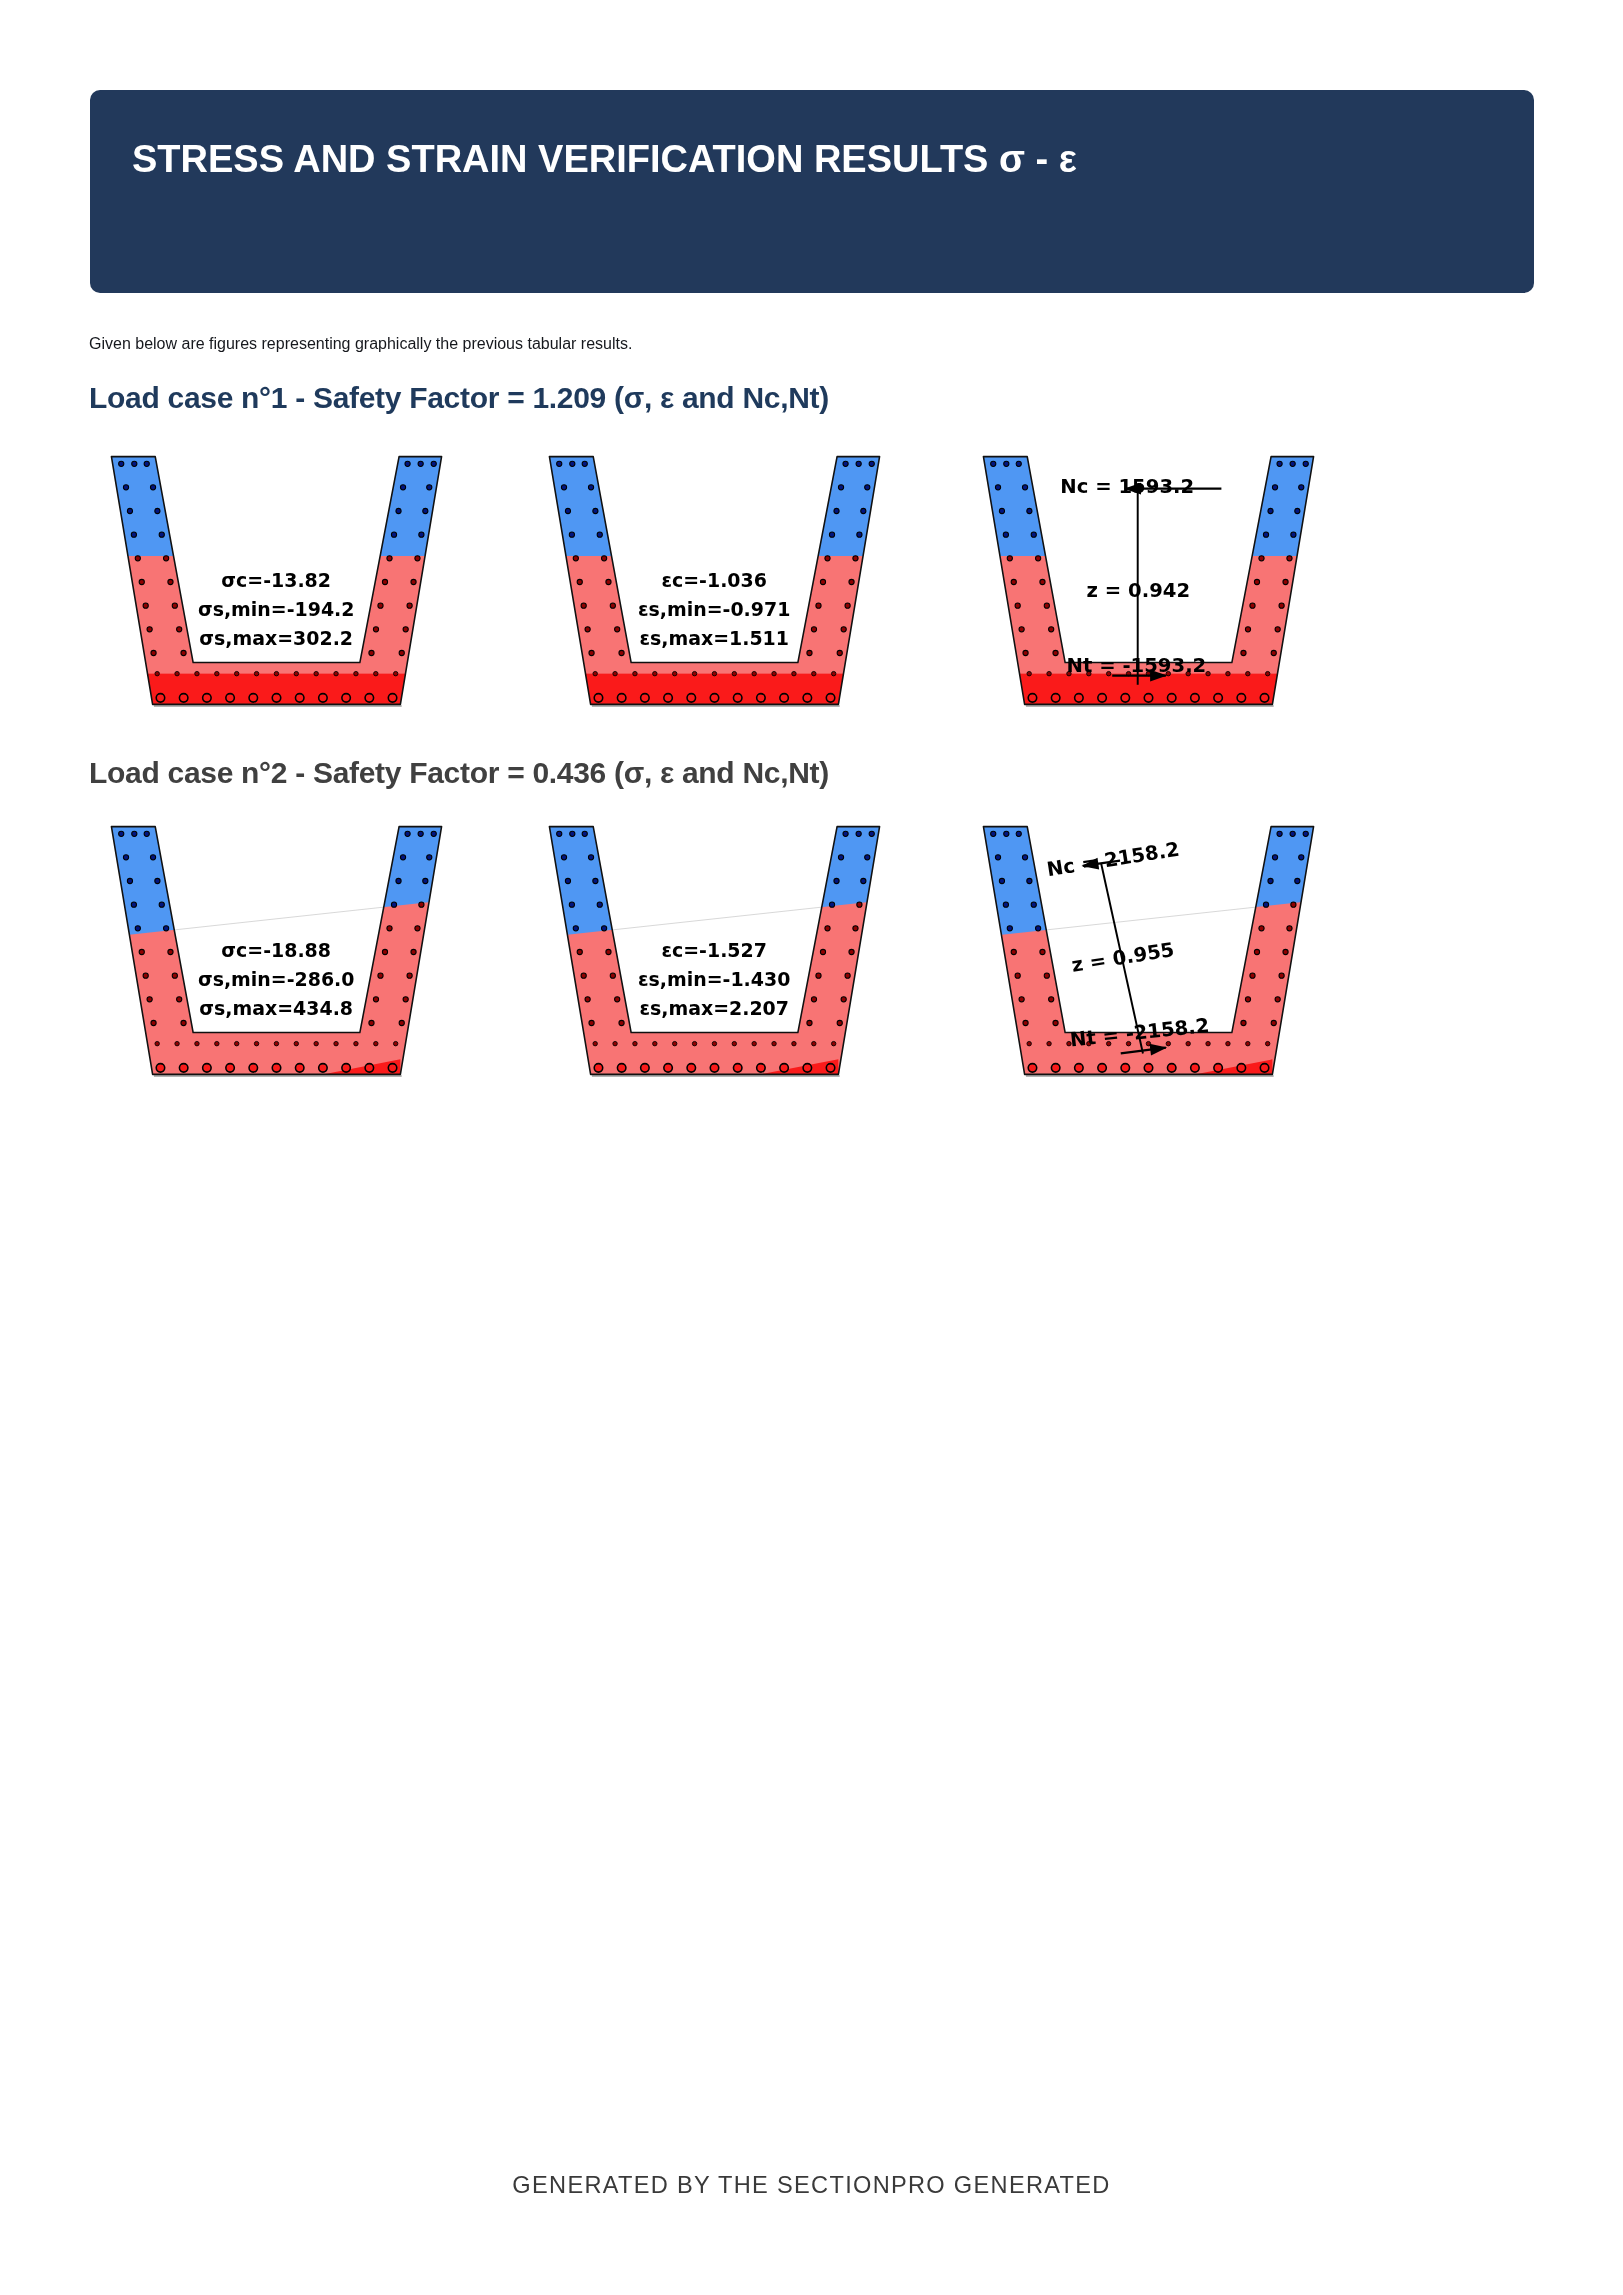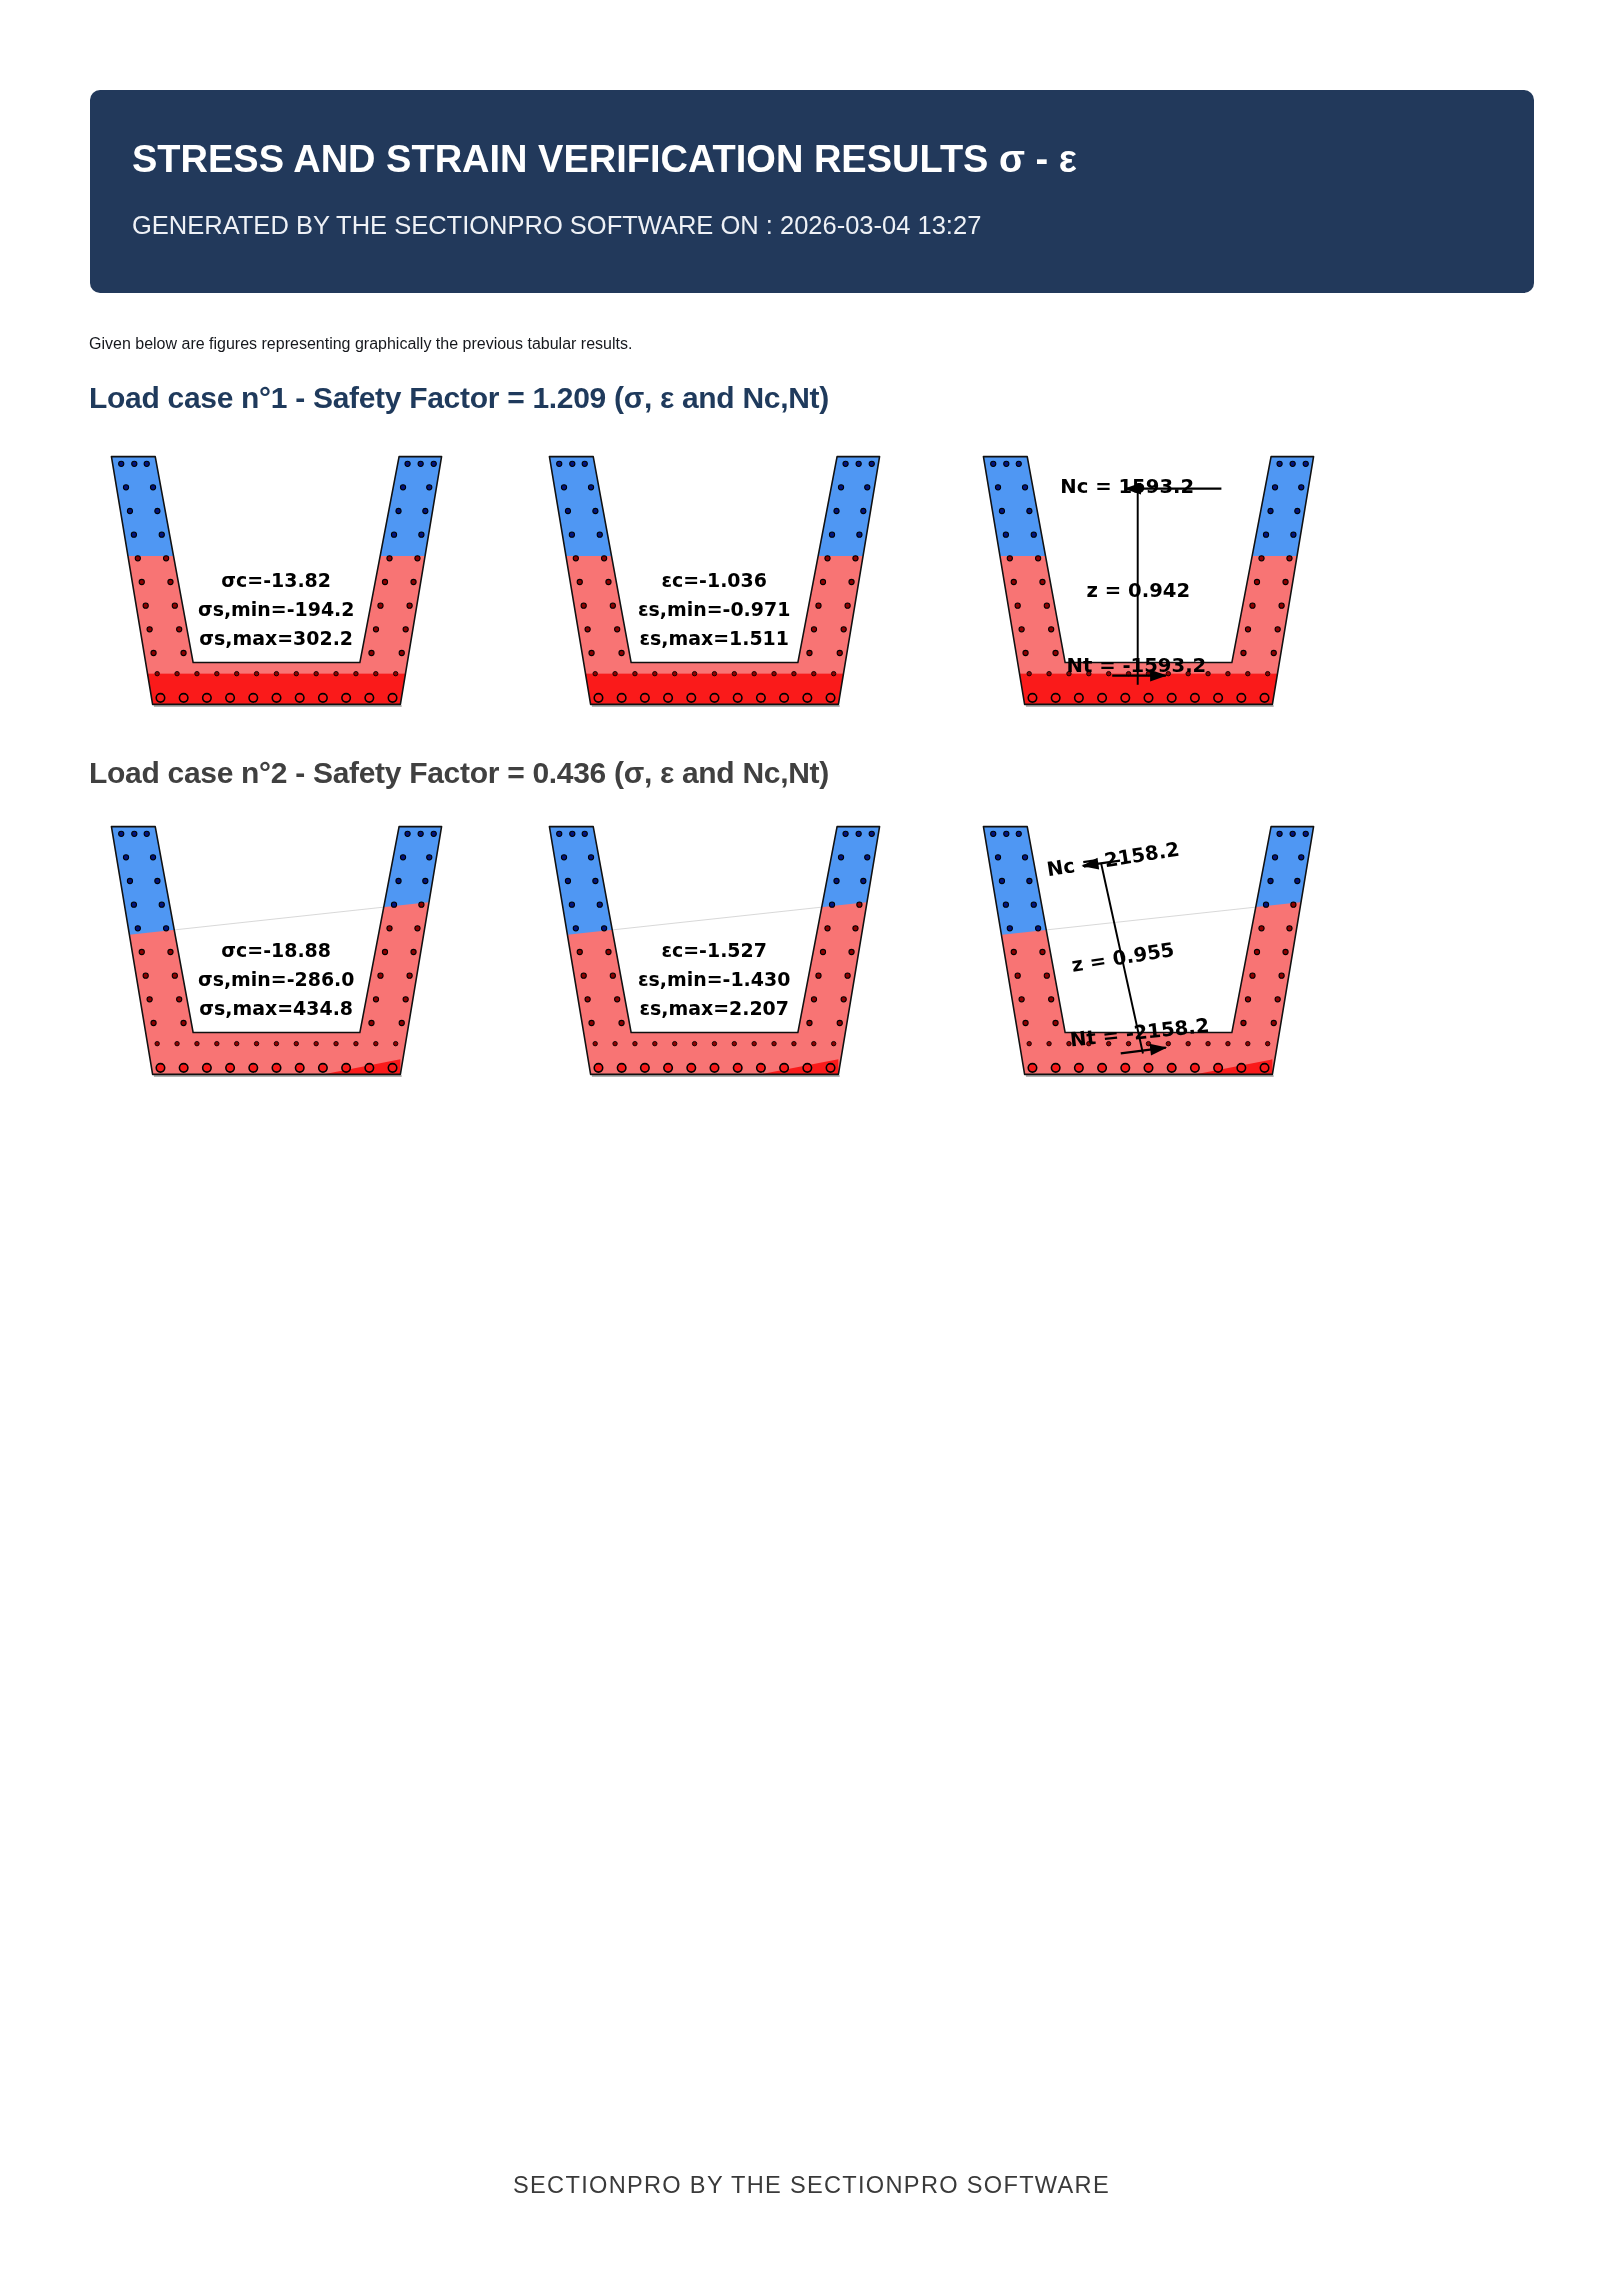--- a/index.html
+++ b/index.html
@@ -19,21 +19,20 @@
   .footer{position:absolute;left:0;top:2172px;width:1623px;text-align:center;
           font-size:23.6px;letter-spacing:1.3px;color:#3a3a3a;}
 </style>
 </head>
 <body>
 
 <div class="page">
 
   <header class="banner" style="background: rgb(34, 57, 91);">
     <h1 style="color: rgb(255, 255, 255);">STRESS AND STRAIN VERIFICATION RESULTS σ - ε</h1>
-    <div class="subtitle" style="color: rgb(238, 241, 246);">GENERATED BY THE SECTIONPRO SOFTWARE ON : 2026-03-04 13:27</div>
   </header>
 
   <p class="intro">Given below are figures representing graphically the previous tabular results.</p>
 
   <h2 class="lc-heading lc1" style="color: rgb(31, 58, 92);">Load case n°1 - Safety Factor = 1.209 (σ, ε and Nc,Nt)</h2>
 
   <svg id="fig-0-0" class="fig row0 col0" viewBox="0 0 515 387">
       <defs>
         <clipPath id="fig-0-0-clip">
           <polygon points="5,4 72,4 130,319 385,319 445,4 510,4 447,383 68,383"></polygon>
@@ -519,16 +518,16 @@
       <circle cx="399.5" cy="373" r="6.5" fill="#fa1a1a" stroke="#000" stroke-width="2.4"></circle>
       <circle cx="435" cy="373" r="6.5" fill="#fa1a1a" stroke="#000" stroke-width="2.4"></circle>
       <line x1="185" y1="60" x2="249" y2="351" stroke="#000" stroke-width="3"></line>
       <line x1="214" y1="56" x2="157" y2="64" stroke="#000" stroke-width="3.5" marker-end="url(#fig-1-2-arrow)"></line>
       <text x="205" y="64" text-anchor="middle" font-size="30" font-weight="bold" fill="#000" transform="rotate(-9 205 64)" style="font-family: &quot;DejaVu Sans&quot;, sans-serif;">Nc = 2158.2</text>
       <text x="220" y="214" text-anchor="middle" font-size="30" font-weight="bold" fill="#000" transform="rotate(-9 220 214)" style="font-family: &quot;DejaVu Sans&quot;, sans-serif;">z = 0.955</text>
       <text x="245" y="329" text-anchor="middle" font-size="30" font-weight="bold" fill="#000" transform="rotate(-6 245 329)" style="font-family: &quot;DejaVu Sans&quot;, sans-serif;">Nt = -2158.2</text>
       <line x1="215" y1="351" x2="284" y2="342" stroke="#000" stroke-width="3.5" marker-end="url(#fig-1-2-arrow)"></line>
     </svg>
 
-  <div class="footer">SECTIONPRO BY THE SECTIONPRO SOFTWARE</div>
+  <div class="footer">GENERATED BY THE SECTIONPRO GENERATED</div>
 
 </div>
 
 
 </body></html>

